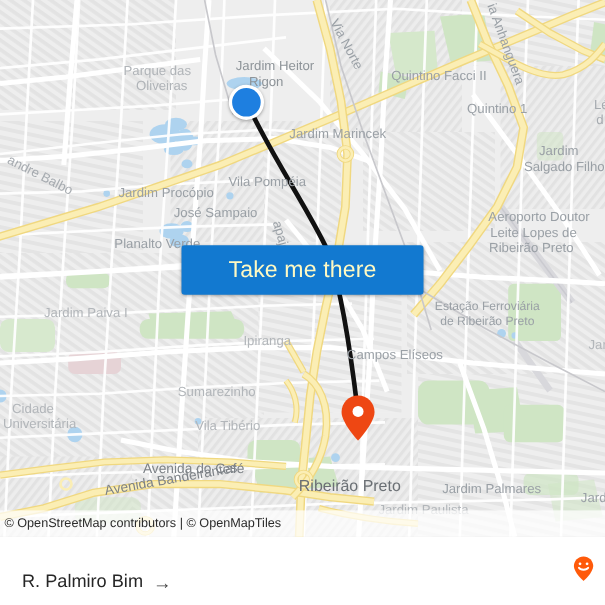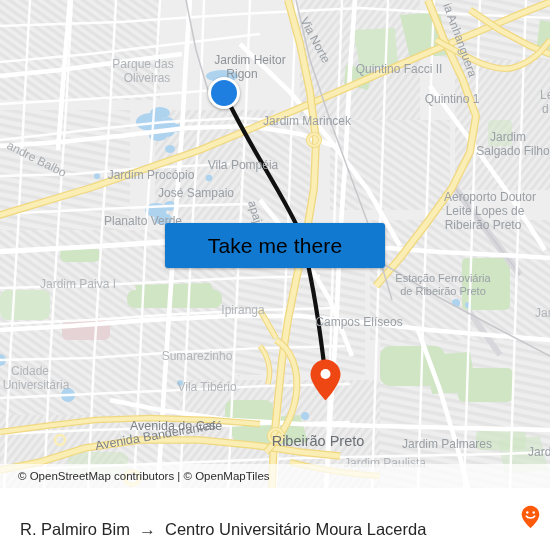--- a/index.html
+++ b/index.html
@@ -32,21 +32,21 @@
     position: absolute;
     left: 0;
     bottom: 0;
     width: 550px;
     height: 24px;
     line-height: 24px;
     background: rgba(255,255,255,0.72);
     color: #2b2b2b;
     font-size: 11.5px;
     font-family: "Liberation Sans", sans-serif;
-    padding-left: 18px;
+    padding-left: 4px;
     box-sizing: border-box;
     white-space: nowrap;
   }
 
   
   .origin-marker {
     position: absolute;
     left: 208px;
     top: 77px;
     width: 32px;
@@ -70,21 +70,21 @@
   
   .cta-button {
     position: absolute;
     left: 165px;
     top: 223px;
     width: 220px;
     height: 45px;
     background: #1279d0;
     border: none;
     border-radius: 3px;
-    color: #000000;
+    color: #fef9c3;
     font-size: 21px;
     font-family: "Liberation Sans", sans-serif;
     letter-spacing: 0.1px;
     cursor: pointer;
     box-shadow: 0 1px 3px rgba(0,0,0,0.3);
     display: flex;
     align-items: center;
     justify-content: center;
     padding: 0;
   }
@@ -378,21 +378,20 @@
   </div>
 
   <button class="cta-button">
     <span>Take me there</span>
   </button>
 
   <div id="footer">
     <div class="route-summary">
       <span>R. Palmiro Bim</span>
       <span class="route-arrow">→</span>
-      <span>Centro Universitário Moura Lacerda</span>
     </div>
     <div class="brand">
       <span>
         <svg width="19" height="24" viewBox="0 0 19 24" xmlns="http://www.w3.org/2000/svg">
           <path d="M9.5 0.8 C4.6 0.8 0.7 4.7 0.7 9.6 C0.7 15.6 9.5 23.2 9.5 23.2 C9.5 23.2 18.3 15.6 18.3 9.6 C18.3 4.7 14.4 0.8 9.5 0.8 Z" fill="#ff5a0a"></path>
           <circle cx="6.3" cy="7.6" r="1.25" fill="#ffffff"></circle>
           <circle cx="12.7" cy="7.6" r="1.25" fill="#ffffff"></circle>
           <path d="M5.3 11.2 C6.6 13.6 12.4 13.6 13.7 11.2" stroke="#ffffff" stroke-width="1.7" fill="none" stroke-linecap="round"></path>
         </svg>
       </span>

